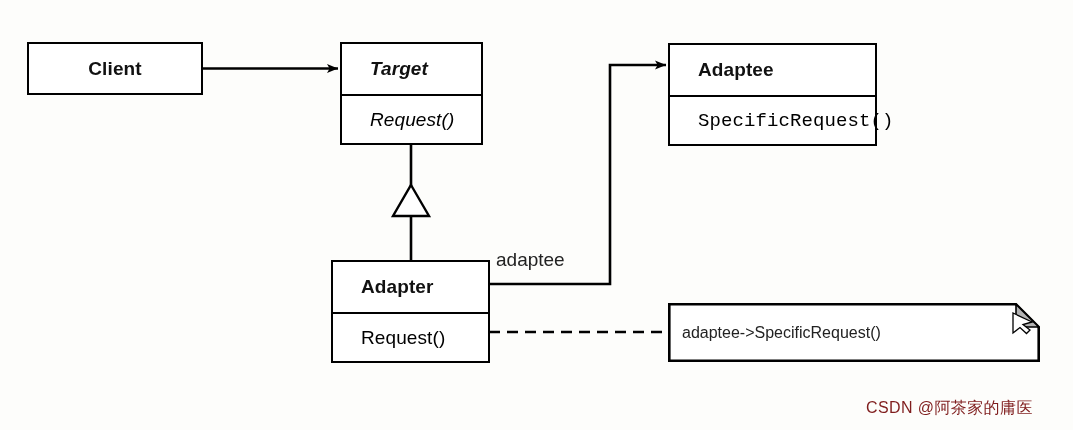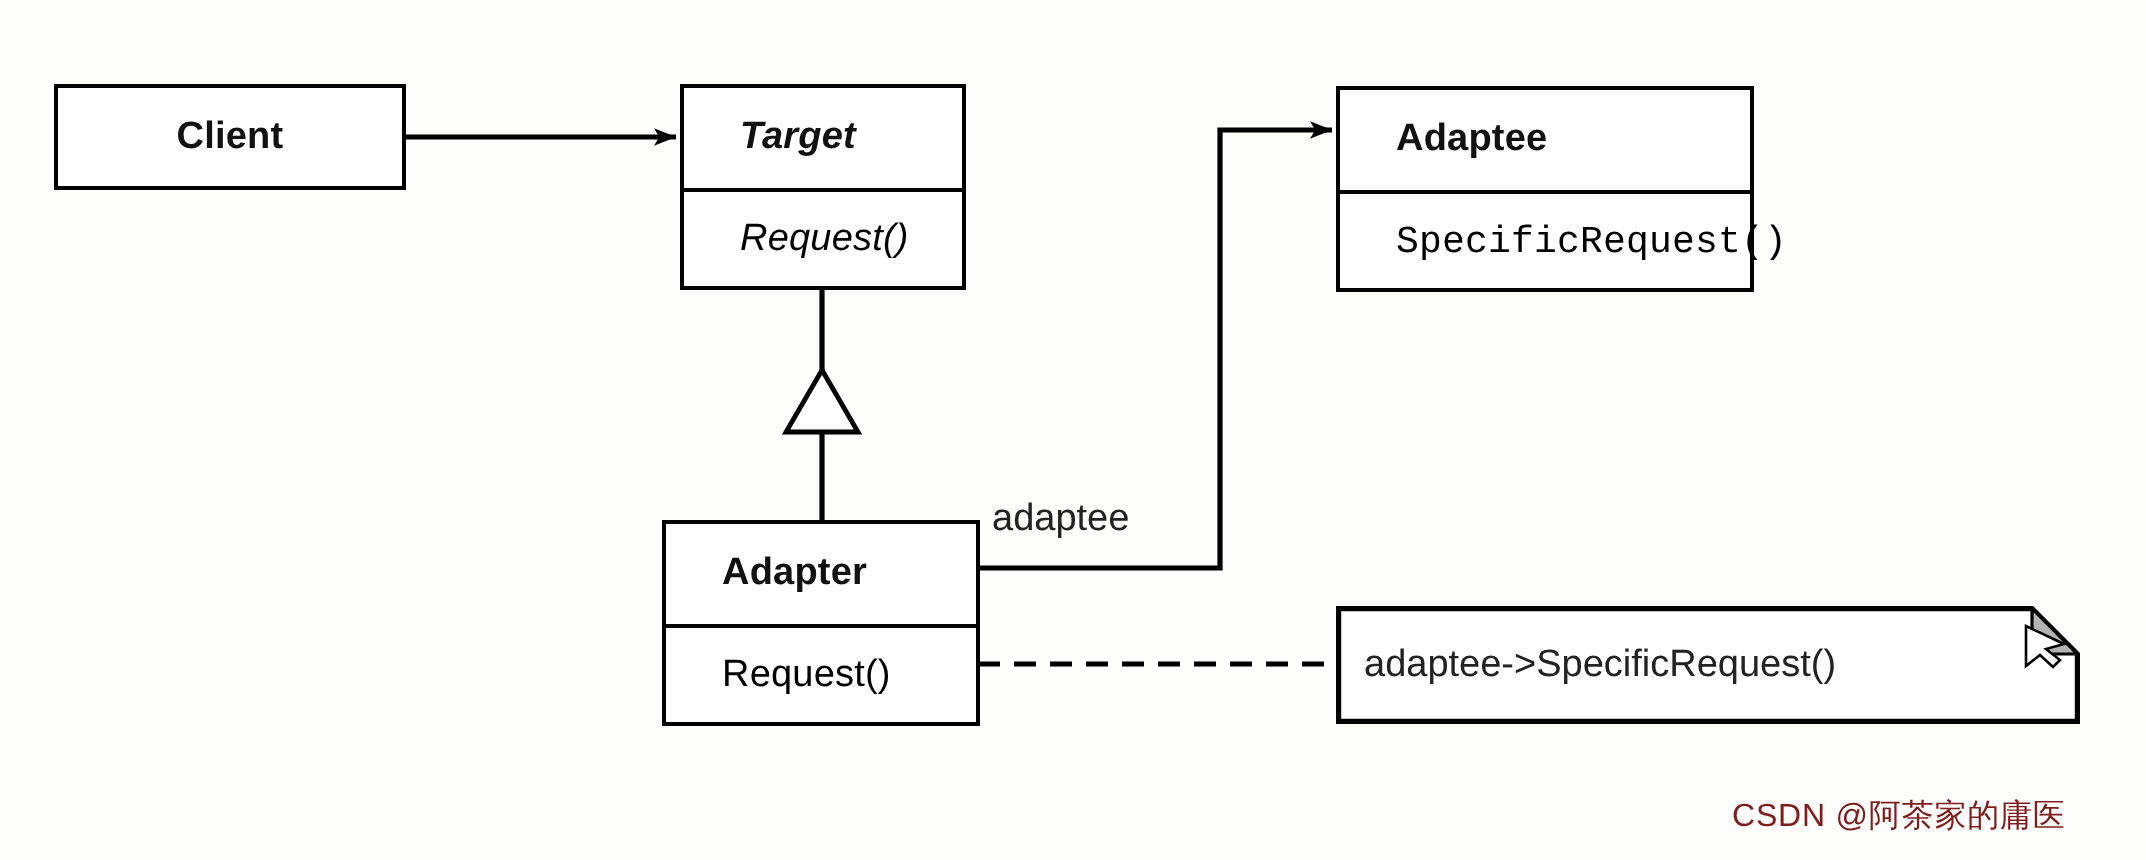--- a/index.html
+++ b/index.html
@@ -91,21 +91,21 @@
     position: absolute;
     left: 668px; top: 303px; width: 372px; height: 59px;
   }
   #note-box .note-text {
     position: absolute;
     left: 14px;
     top: 0;
     height: 100%;
     display: flex;
     align-items: center;
-    font-size: 19px;
+    font-size: 16px;
     color: #222222;
     white-space: nowrap;
   }
 
   
   #adaptee-role-label {
     position: absolute;
     left: 496px;
     top: 249px;
     font-size: 19px;

